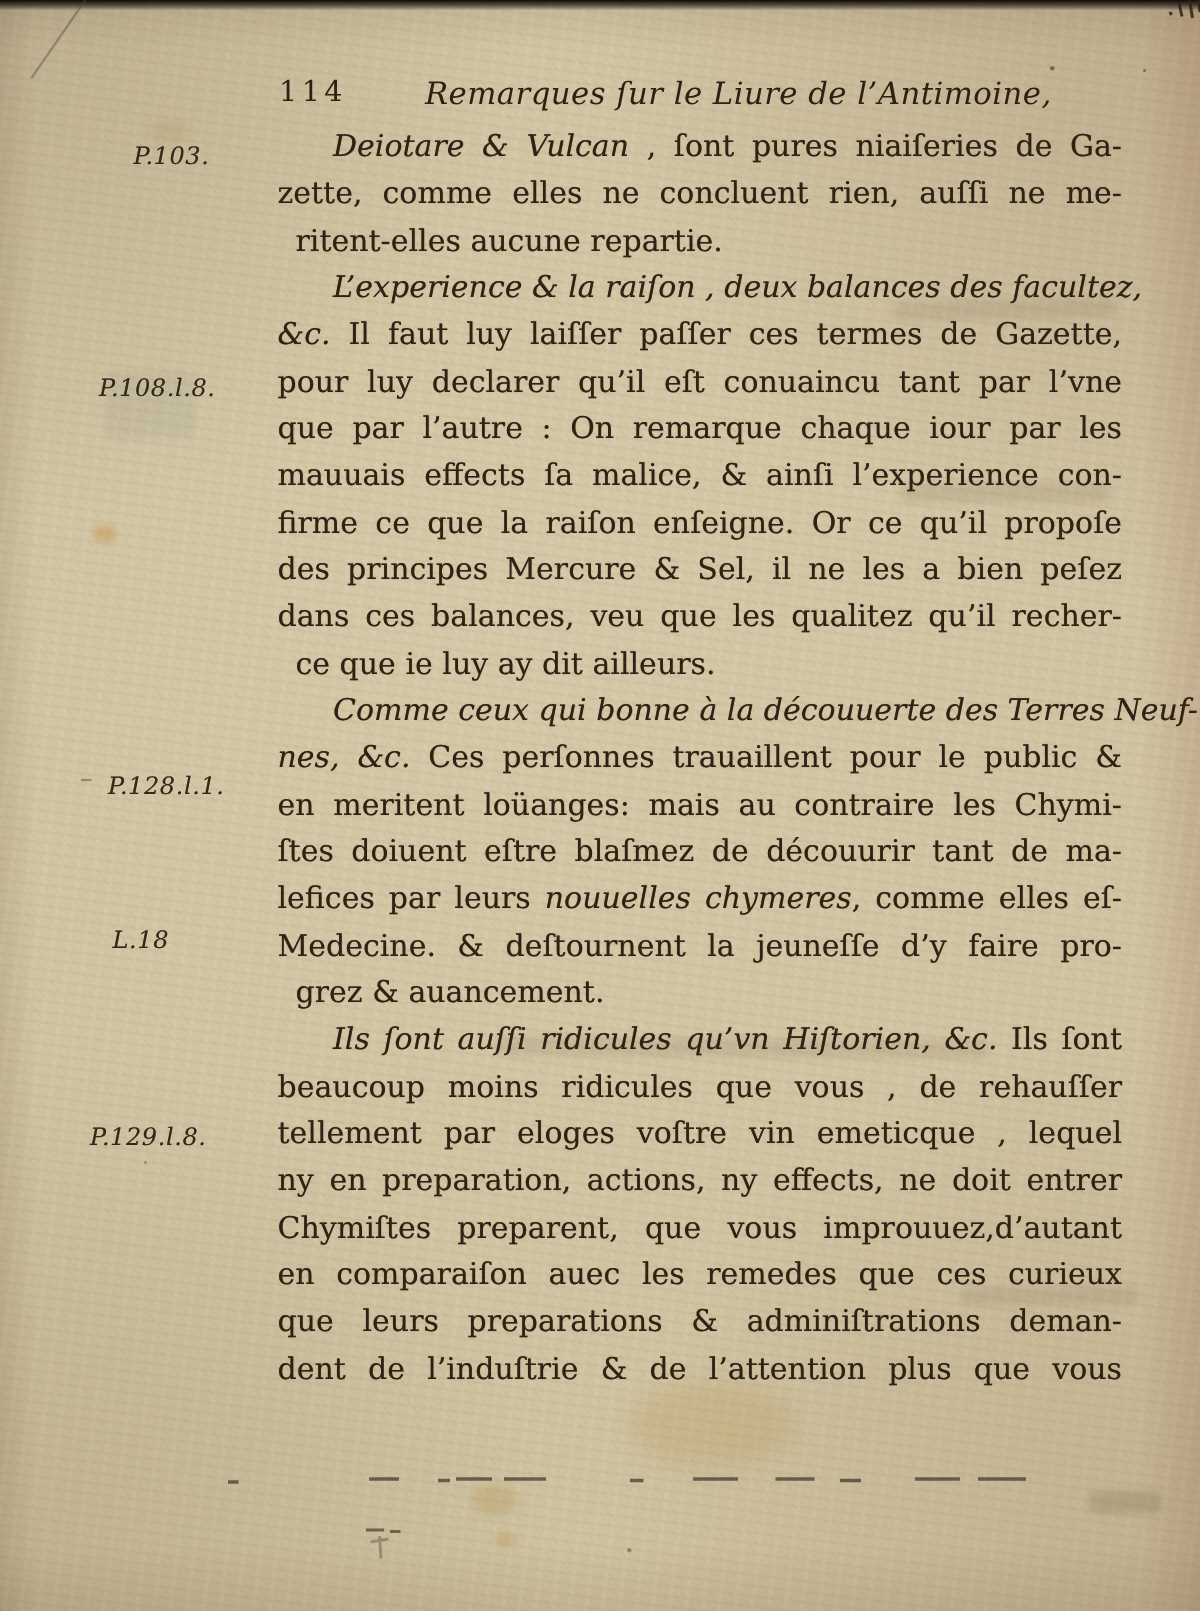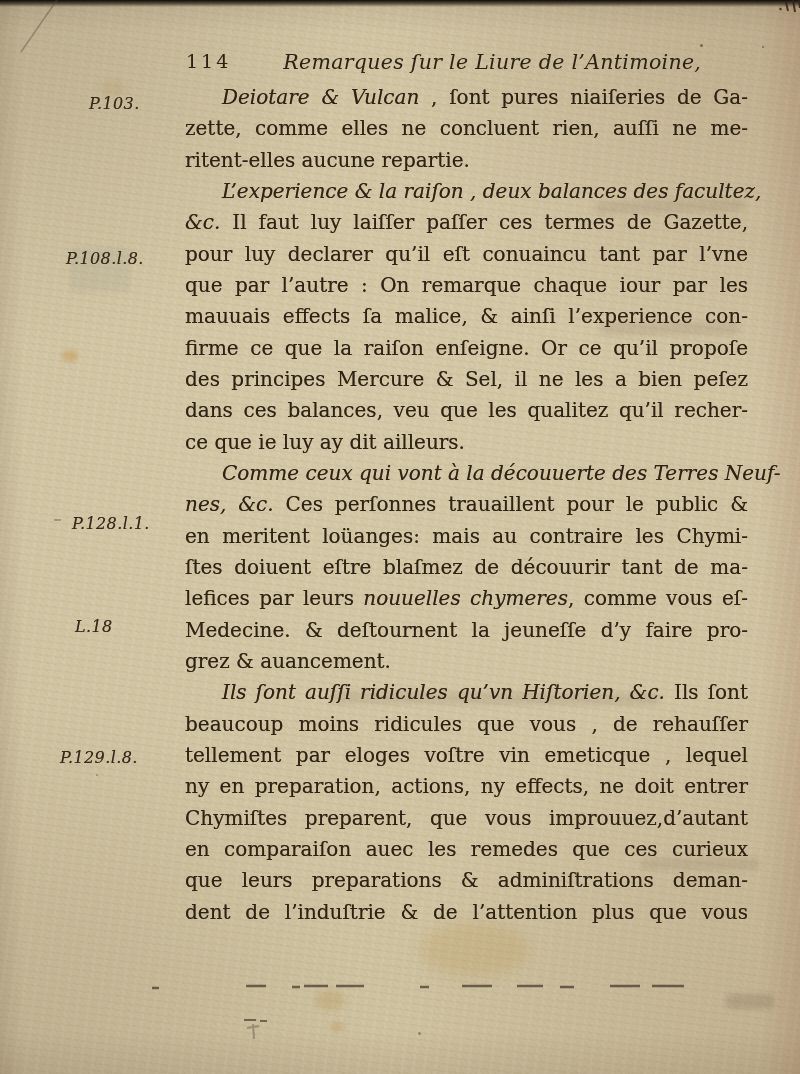--- a/index.html
+++ b/index.html
@@ -37,21 +37,21 @@
   header { position:absolute; top:50px; left:186px; width:562px; display:flex; align-items:flex-start; color:#2b2214; }
   .pagenum { font-size:19px; letter-spacing:3px; }
   .running-title { margin-left:52px; font-style:italic; font-size:20.5px; letter-spacing:0.3px; white-space:nowrap; }
 
   .text-block {
     position:absolute; top:82px; left:185px; width:563px;
     font-size:20px; line-height:31.33px; color:#2d2214;
     text-shadow:0 0 0.5px rgba(45,34,20,0.55);
   }
   .line { text-align:justify; text-align-last:justify; height:31.33px; white-space:nowrap; }
-  .line.end { text-align:left; text-align-last:left; }
+  .line.end { text-align:left; text-align-last:left;margin-left:12px; }
   .line.indent { text-indent:37px; }
   .it { font-style:italic; }
 
   .margin-note {
     position:absolute; font-style:italic; font-size:16px; color:#33291b;
     letter-spacing:0.4px; text-shadow:0 0 0.4px rgba(51,41,27,0.5); white-space:nowrap;
   }
   .mn0 { left:89px; top:94px; }
   .mn1 { left:66px; top:201px;margin-top:48px; }
   .mn2 { left:72px; top:514px; }
@@ -126,25 +126,25 @@
       <div class="line end"><span>ritent-elles aucune repartie.</span></div>
       <div class="line indent"><span class="it">L’experience &amp; la raiſon , deux balances des facultez,</span></div>
       <div class="line"><span class="it">&amp;c.</span><span> Il faut luy laiſſer paſſer ces termes de Gazette,</span></div>
       <div class="line"><span>pour luy declarer qu’il eſt conuaincu tant par l’vne</span></div>
       <div class="line"><span>que par l’autre : On remarque chaque iour par les</span></div>
       <div class="line"><span>mauuais effects ſa malice, &amp; ainſi l’experience con-</span></div>
       <div class="line"><span>firme ce que la raiſon enſeigne. Or ce qu’il propoſe</span></div>
       <div class="line"><span>des principes Mercure &amp; Sel, il ne les a bien peſez</span></div>
       <div class="line"><span>dans ces balances, veu que les qualitez qu’il recher-</span></div>
       <div class="line end"><span>ce que ie luy ay dit ailleurs.</span></div>
-      <div class="line indent"><span class="it">Comme ceux qui vont à la découuerte des Terres Neuf-</span></div>
+      <div class="line indent"><span class="it">Comme ceux qui bonne à la découuerte des Terres Neuf-</span></div>
       <div class="line"><span class="it">nes, &amp;c.</span><span> Ces perſonnes trauaillent pour le public &amp;</span></div>
       <div class="line"><span>en meritent loüanges: mais au contraire les Chymi-</span></div>
       <div class="line"><span>ſtes doiuent eſtre blaſmez de découurir tant de ma-</span></div>
-      <div class="line"><span>lefices par leurs </span><span class="it">nouuelles chymeres</span><span>, comme vous eſ-</span></div>
+      <div class="line"><span>lefices par leurs </span><span class="it">nouuelles chymeres</span><span>, comme elles eſ-</span></div>
       <div class="line"><span>Medecine. &amp; deſtournent la jeuneſſe d’y faire pro-</span></div>
       <div class="line end"><span>grez &amp; auancement.</span></div>
       <div class="line indent"><span class="it">Ils ſont auſſi ridicules qu’vn Hiſtorien, &amp;c.</span><span> Ils ſont</span></div>
       <div class="line"><span>beaucoup moins ridicules que vous , de rehauſſer</span></div>
       <div class="line"><span>tellement par eloges voſtre vin emeticque , lequel</span></div>
       <div class="line"><span>ny en preparation, actions, ny effects, ne doit entrer</span></div>
       <div class="line"><span>Chymiſtes preparent, que vous improuuez,d’autant</span></div>
       <div class="line"><span>en comparaiſon auec les remedes que ces curieux</span></div>
       <div class="line"><span>que leurs preparations &amp; adminiſtrations deman-</span></div>
       <div class="line"><span>dent de l’induſtrie &amp; de l’attention plus que vous</span></div>

